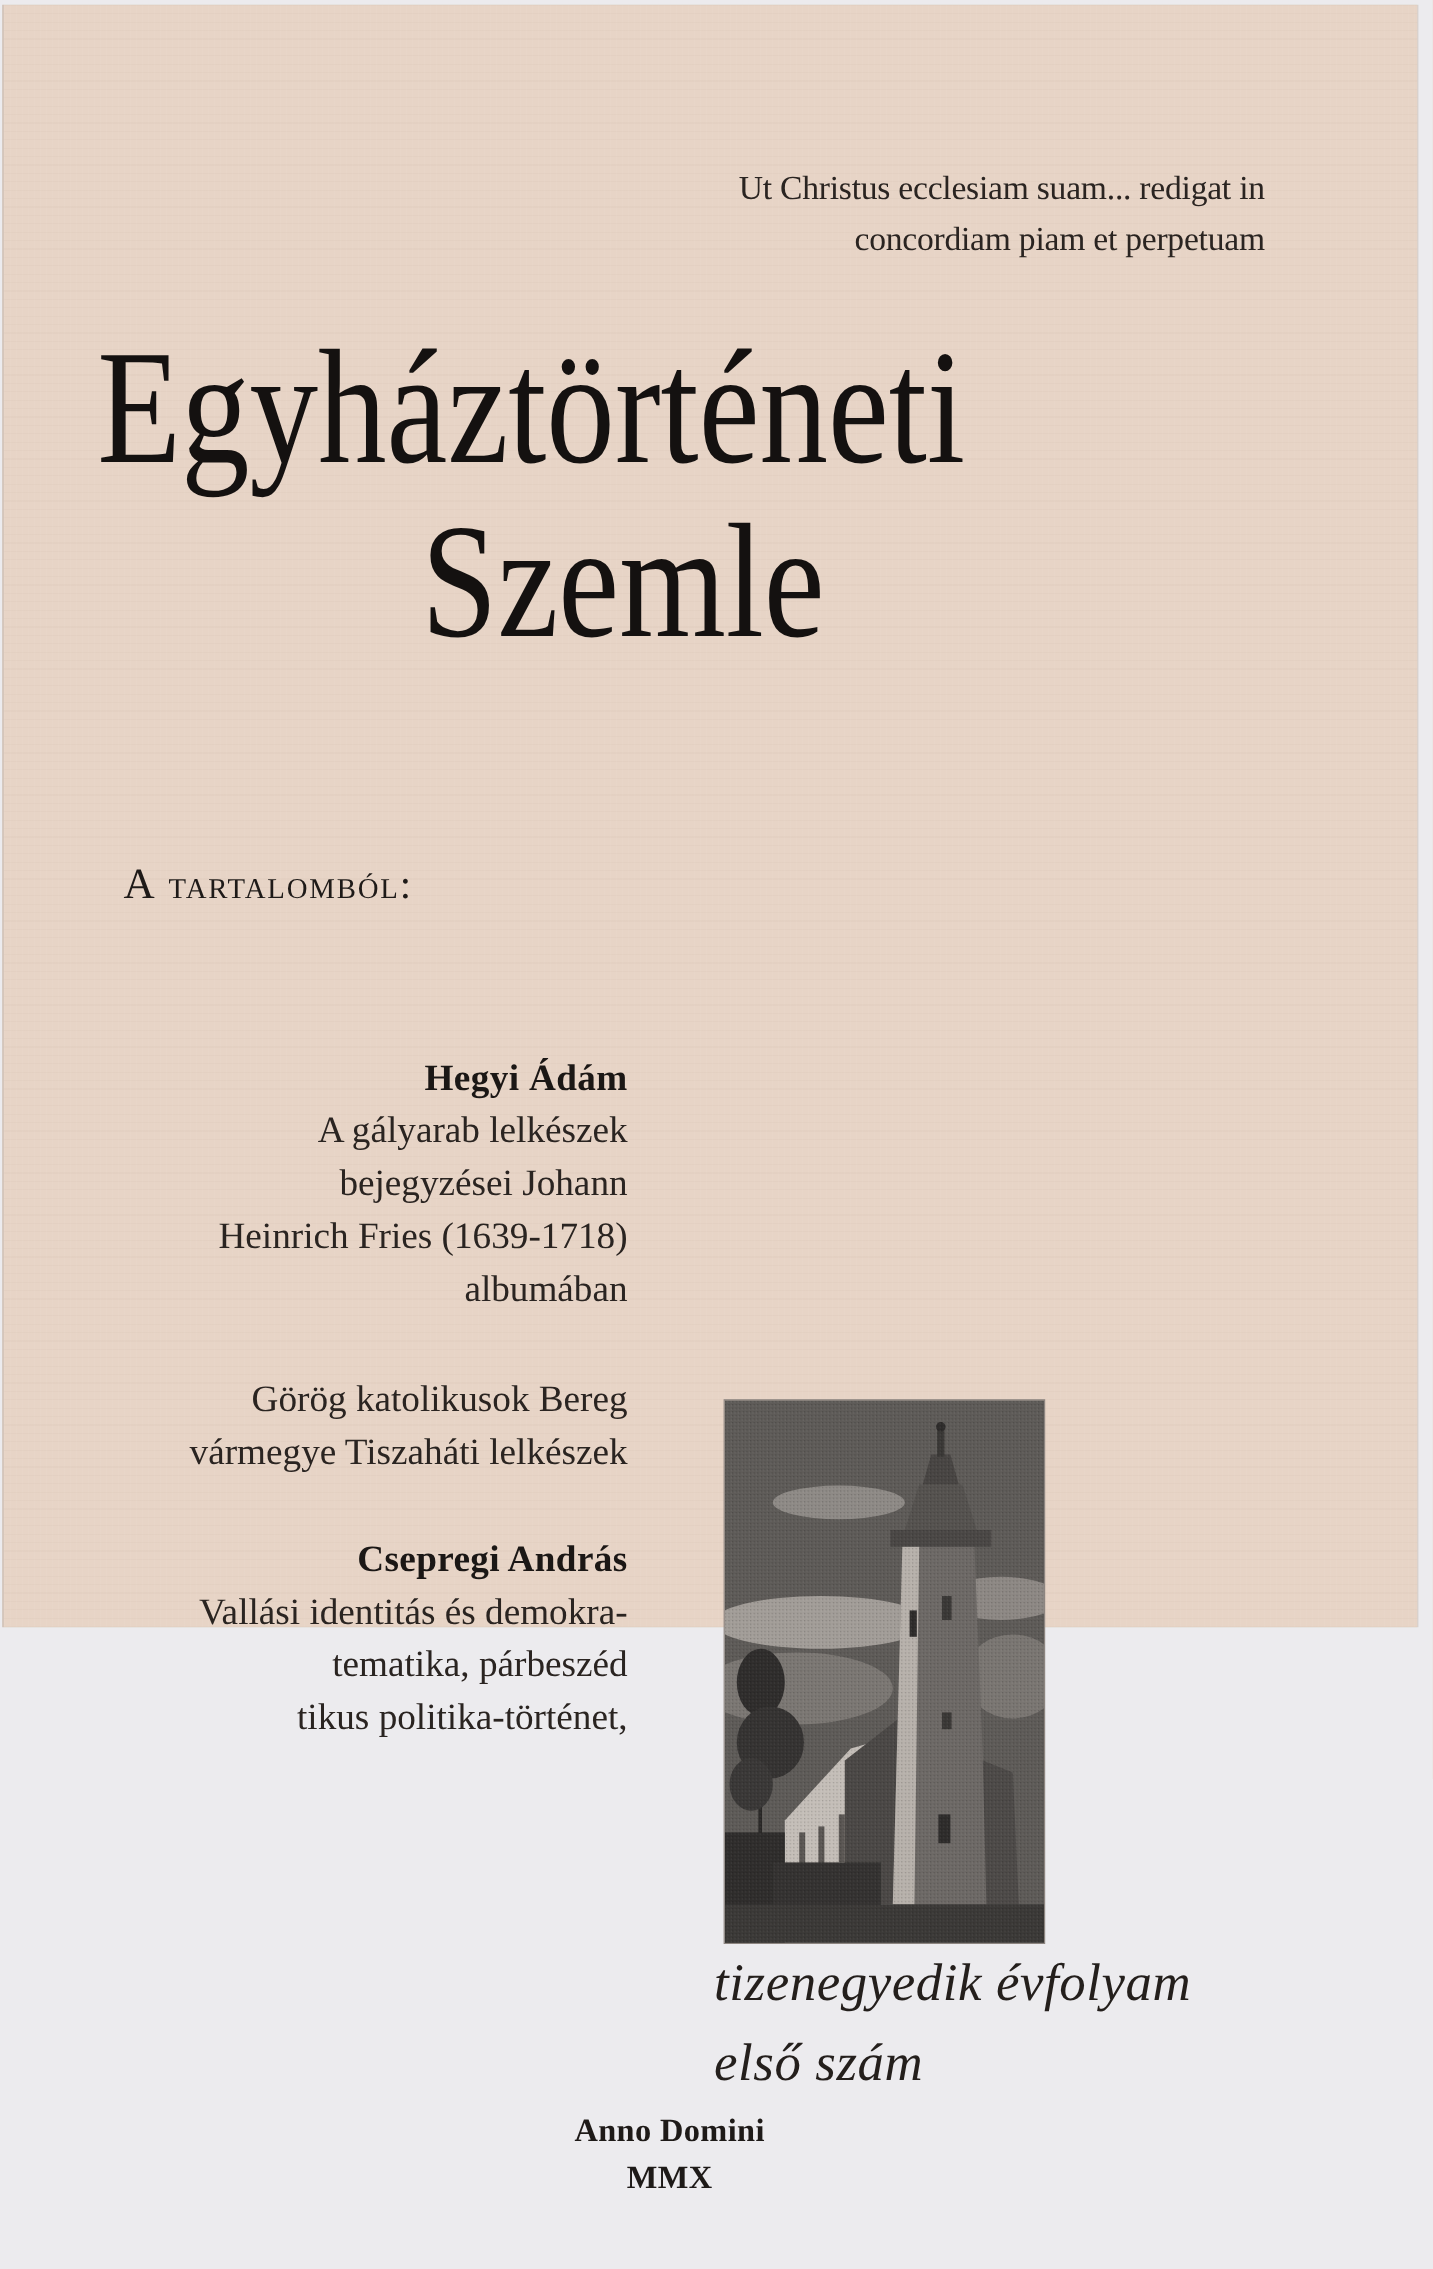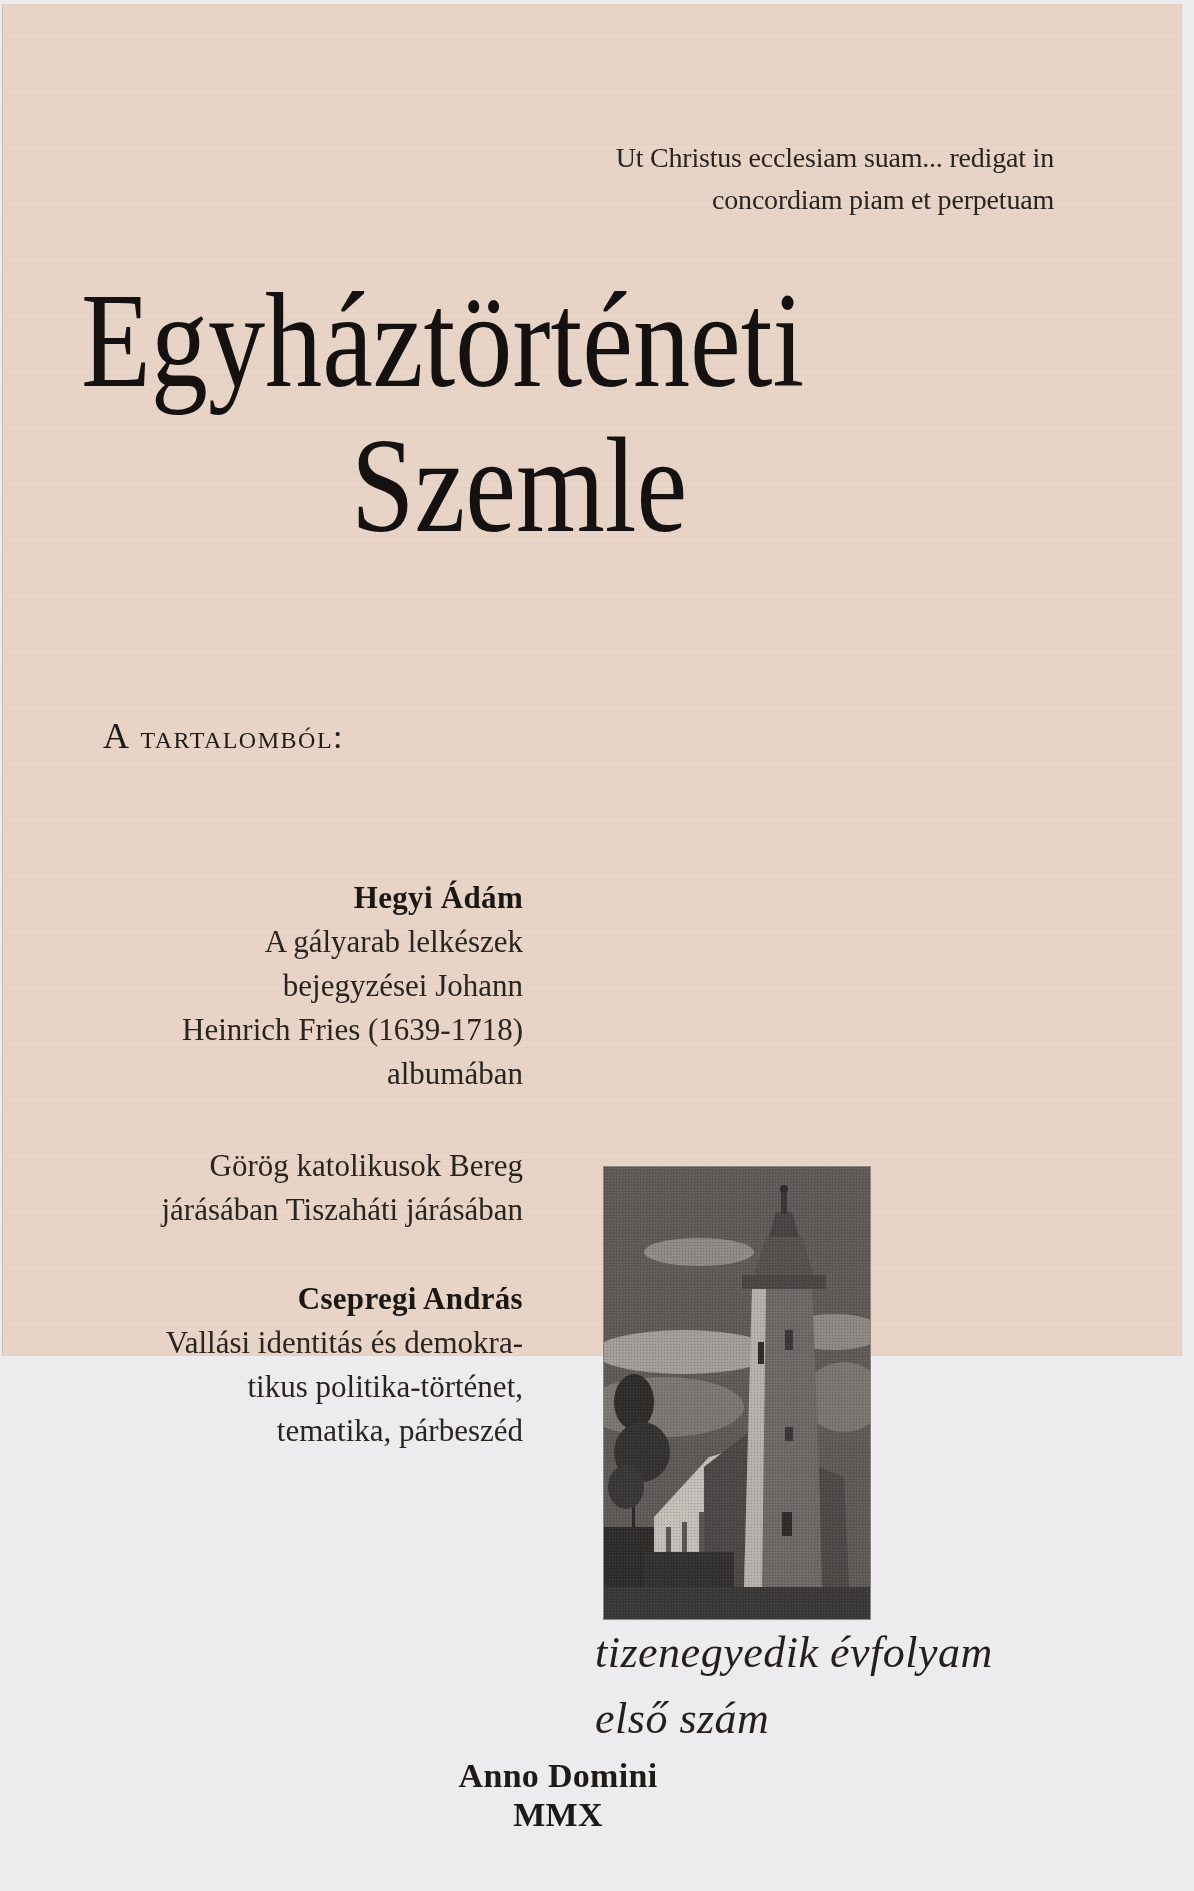--- a/index.html
+++ b/index.html
@@ -105,21 +105,21 @@
       color: #241f1c;
       white-space: nowrap;
       letter-spacing: 0.5px;
     }
 
     .colophon {
       left: 405px;
       width: 300px;
       top: 1752px;
       text-align: center;
-      font-size: 34px;
+      font-size: 27px;
       line-height: 39px;
       color: #1e1a18;
       font-weight: bold;
       letter-spacing: 0.3px;
     }
   </style>
 </head>
 <body>
 
 <div class="page">
@@ -140,28 +140,28 @@
     <div class="article">
       <div class="article-author">Hegyi Ádám</div>
       <div class="article-title-line">A gályarab lelkészek</div>
       <div class="article-title-line">bejegyzései Johann</div>
       <div class="article-title-line">Heinrich Fries (1639-1718)</div>
       <div class="article-title-line">albumában</div>
     </div>
     <div class="gap-1"></div>
     <div class="article">
       <div class="article-title-line">Görög katolikusok Bereg</div>
-      <div class="article-title-line">járásában Tiszaháti járásában</div>
+      <div class="article-title-line">vármegye Tiszaháti lelkészek</div>
     </div>
     <div class="gap-2"></div>
     <div class="article">
       <div class="article-author">Csepregi András</div>
       <div class="article-title-line">Vallási identitás és demokra-</div>
+      <div class="article-title-line">tematika, párbeszéd</div>
       <div class="article-title-line">tikus politika-történet,</div>
-      <div class="article-title-line">tematika, párbeszéd</div>
     </div>
   </div>
 
   <div class="abs photo">
     <svg width="266" height="452" viewBox="0 0 266 452">
       <defs>
         <pattern id="grain" width="3" height="3" patternUnits="userSpaceOnUse">
           <rect width="3" height="3" fill="transparent"></rect>
           <rect x="0" y="0" width="1" height="1" fill="rgba(0,0,0,0.18)"></rect>
           <rect x="2" y="1" width="1" height="1" fill="rgba(255,255,255,0.08)"></rect>

